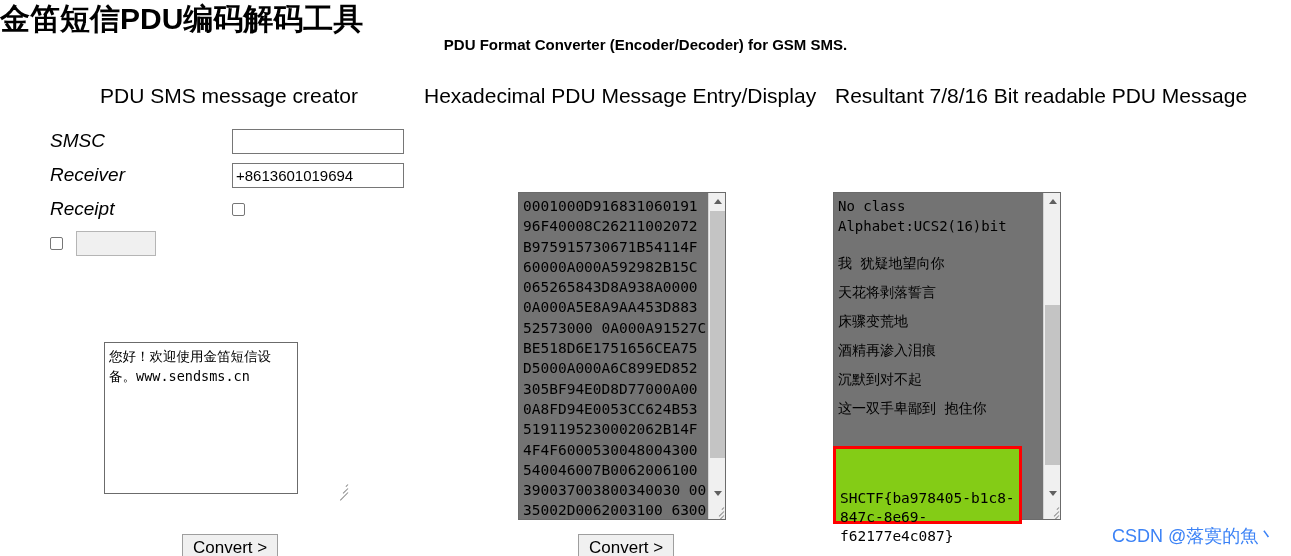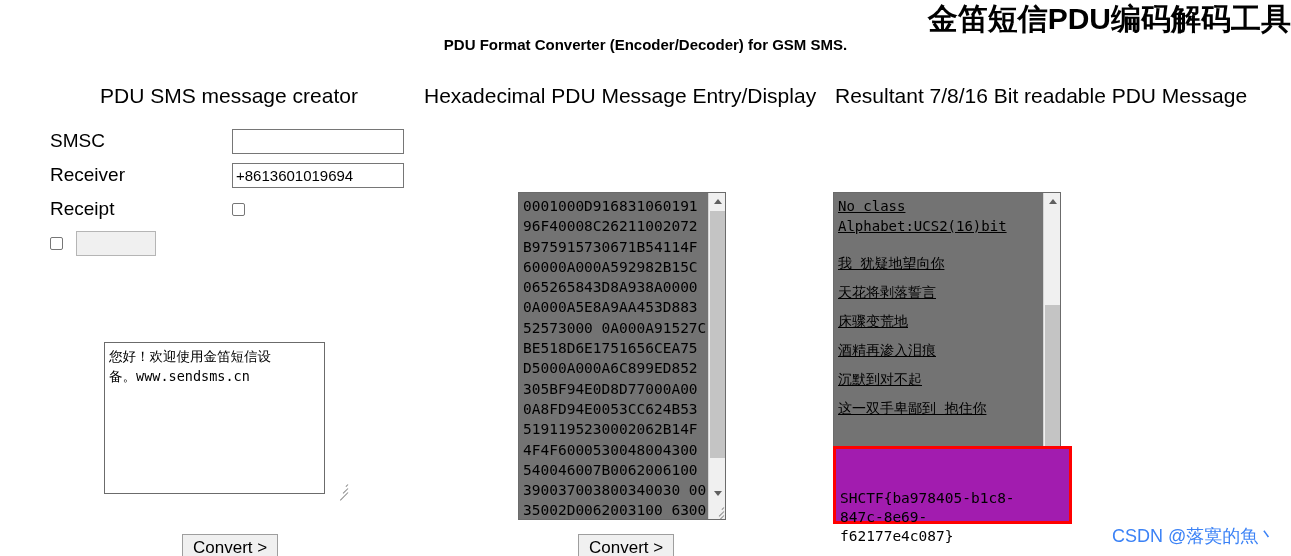--- a/index.html
+++ b/index.html
@@ -16,21 +16,21 @@
     width: 1291px;
     height: 556px;
     background: #ffffff;
   }
 
   
   .title-main {
     position: absolute;
     left: 0; top: 0;
     width: 1291px;
-    text-align: right;
+    text-align: left;
     font-size: 30px;
     font-weight: bold;
     letter-spacing: 0px;
     line-height: 34px;
     padding-top: 2px;
   }
   .title-sub {
     position: absolute;
     left: 0; top: 36px;
     width: 1291px;
@@ -63,20 +63,21 @@
     display: flex;
     align-items: center;
     height: 34px;
     margin-bottom: 0px;
   }
   .form-label {
     width: 182px;
     font-size: 19px;
     line-height: 22px;
     white-space: nowrap;
+    font-style: italic;
   }
   .field-col { display: flex; align-items: center; }
 
   input.text-input {
     font-family: "Liberation Sans", sans-serif;
     font-size: 15px;
     height: 25px;
     width: 172px;
     padding: 1px 3px;
     border: 1px solid #767676;
@@ -137,21 +138,21 @@
     border-radius: 2px;
     flex: none;
   }
   .chk-wrap { width: 26px; display:flex; align-items:center; }
 
   
   .msg-area {
     position: absolute;
     left: 104px;
     top: 342px;
-    width: 221px;
+    width: 194px;
     height: 152px;
     border: 1px solid #6b6b6b;
     background: #ffffff;
     font-family: "DejaVu Sans Mono", monospace;
     font-size: 13.5px;
     line-height: 20px;
     padding: 3px 4px;
     white-space: pre-wrap;
     word-break: break-all;
     overflow: hidden;
@@ -178,21 +179,21 @@
 
   
   .panel {
     position: absolute;
     border: 1px solid #6b6b6b;
     background: #737373;
     display: flex;
     overflow: hidden;
   }
   #panel-hex   { left: 518px; top: 192px; width: 208px; height: 328px; }
-  #panel-read  { left: 833px; top: 192px; width: 228px; height: 328px; text-decoration: underline; }
+  #panel-read  { left: 833px; top: 192px; width: 228px; height: 328px; }
 
   .panel-text {
     flex: 1 1 auto;
     padding: 3px 2px 0 4px;
     overflow: hidden;
     font-family: "DejaVu Sans Mono", monospace;
     font-size: 14.5px;
     line-height: 20.3px;
     white-space: pre;
     color: #000;
@@ -245,24 +246,24 @@
   }
   .sbar-corner i:nth-child(1) { bottom: 3px;  width: 11px; }
   .sbar-corner i:nth-child(2) { bottom: 7px;  width: 7px; }
   .sbar-corner i:nth-child(3) { bottom: 11px; width: 3px; }
 
   
   .flag-box {
     position: absolute;
     left: 833px;
     top: 446px;
-    width: 239px;
+    width: 189px;
     height: 78px;
     border: 3px solid #ff0000;
-    background: #a21caf;
+    background: #84cc16;
     padding: 2px 0 0 4px;
     font-family: "DejaVu Sans Mono", monospace;
     font-size: 14.5px;
     line-height: 19px;
     white-space: pre;
     color: #000;
     z-index: 5;
   }
 
   

